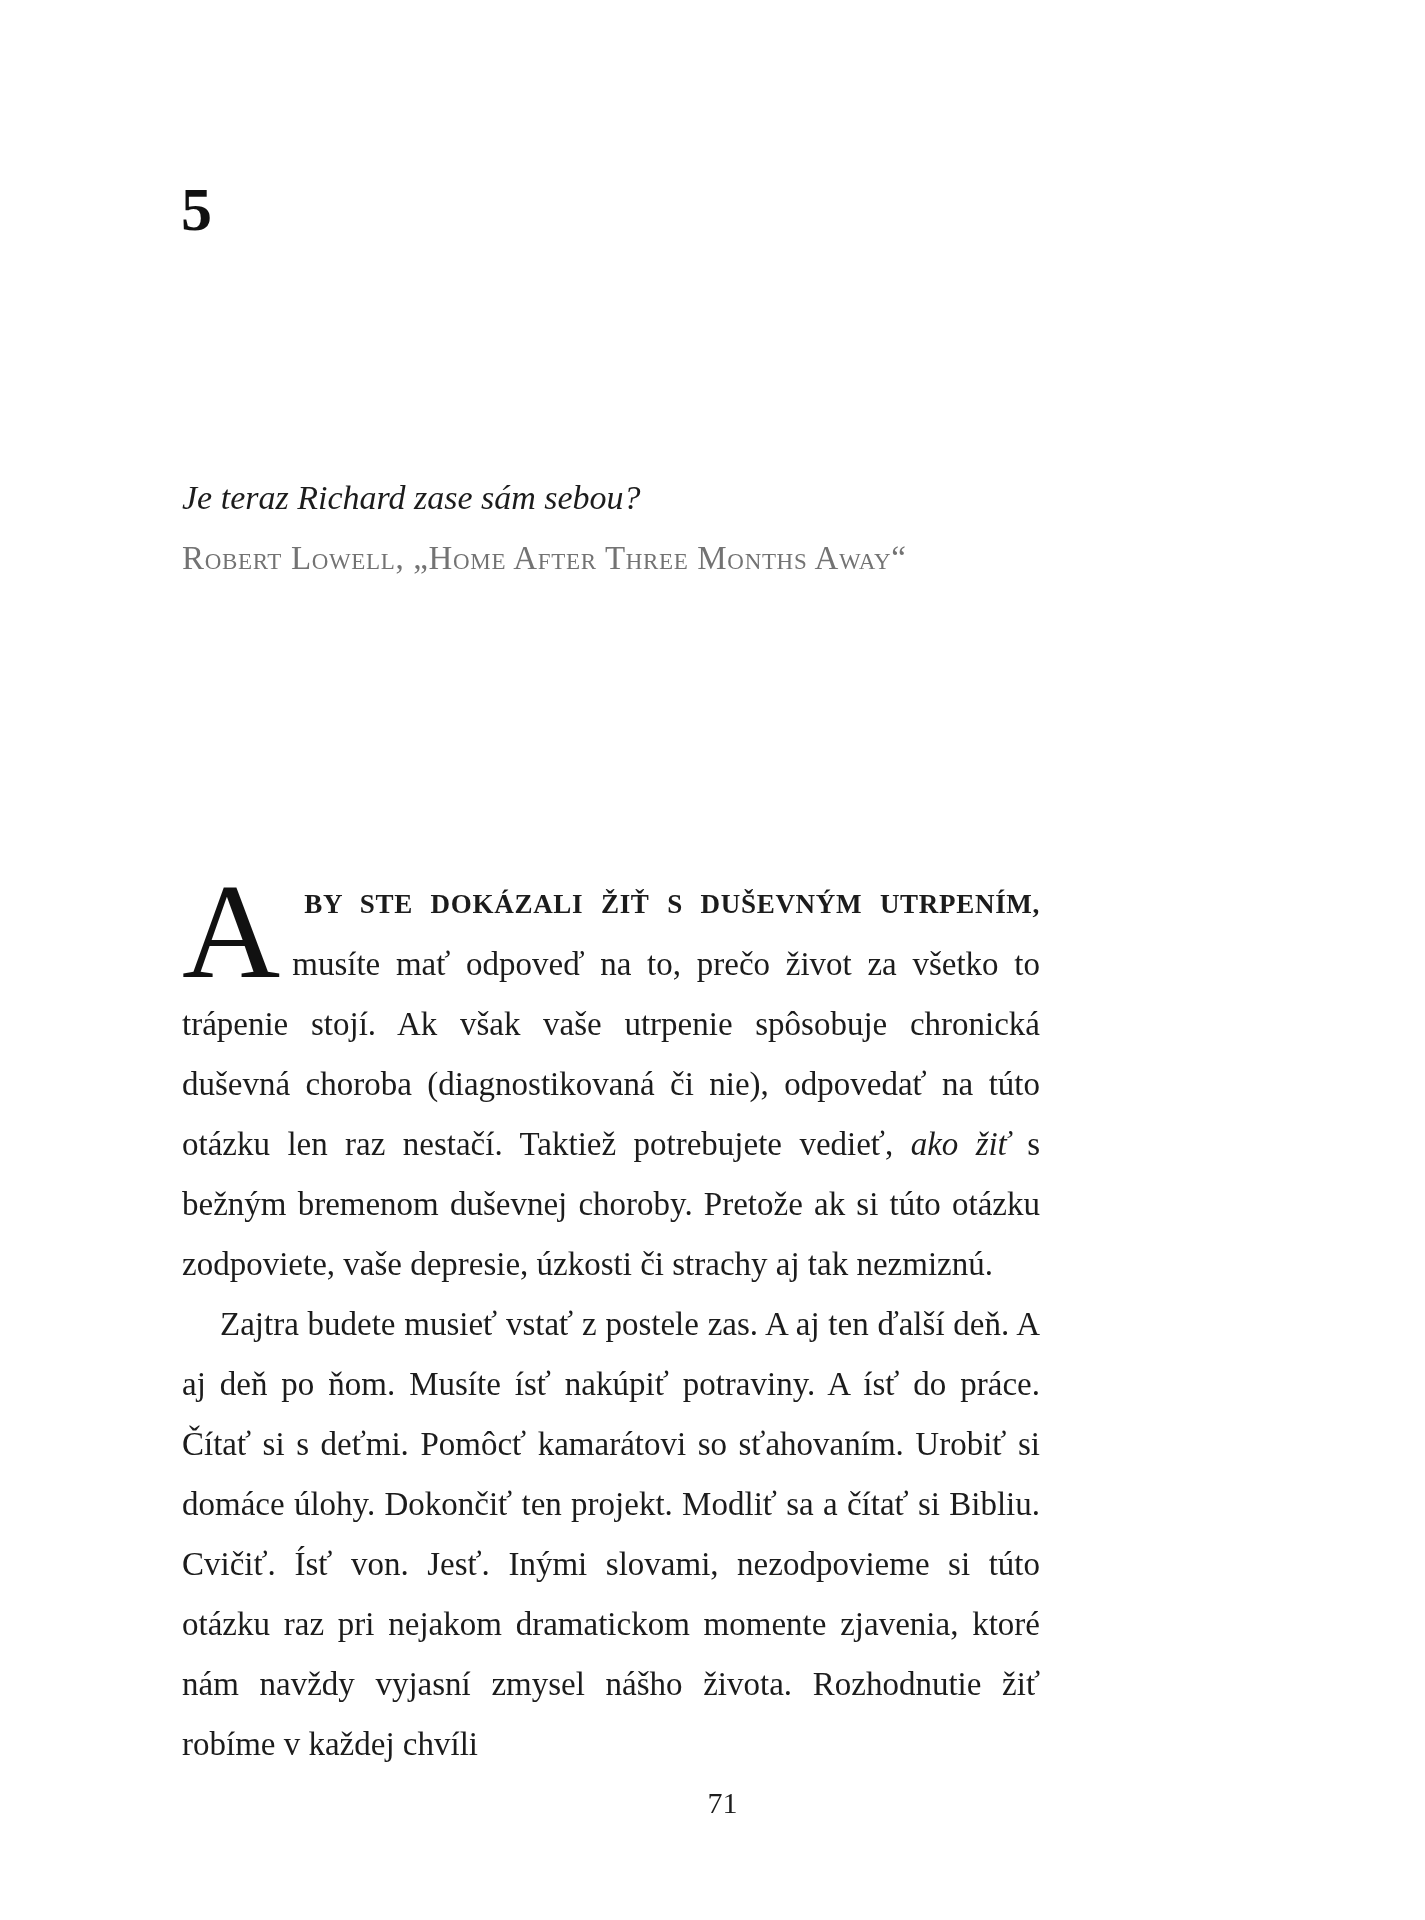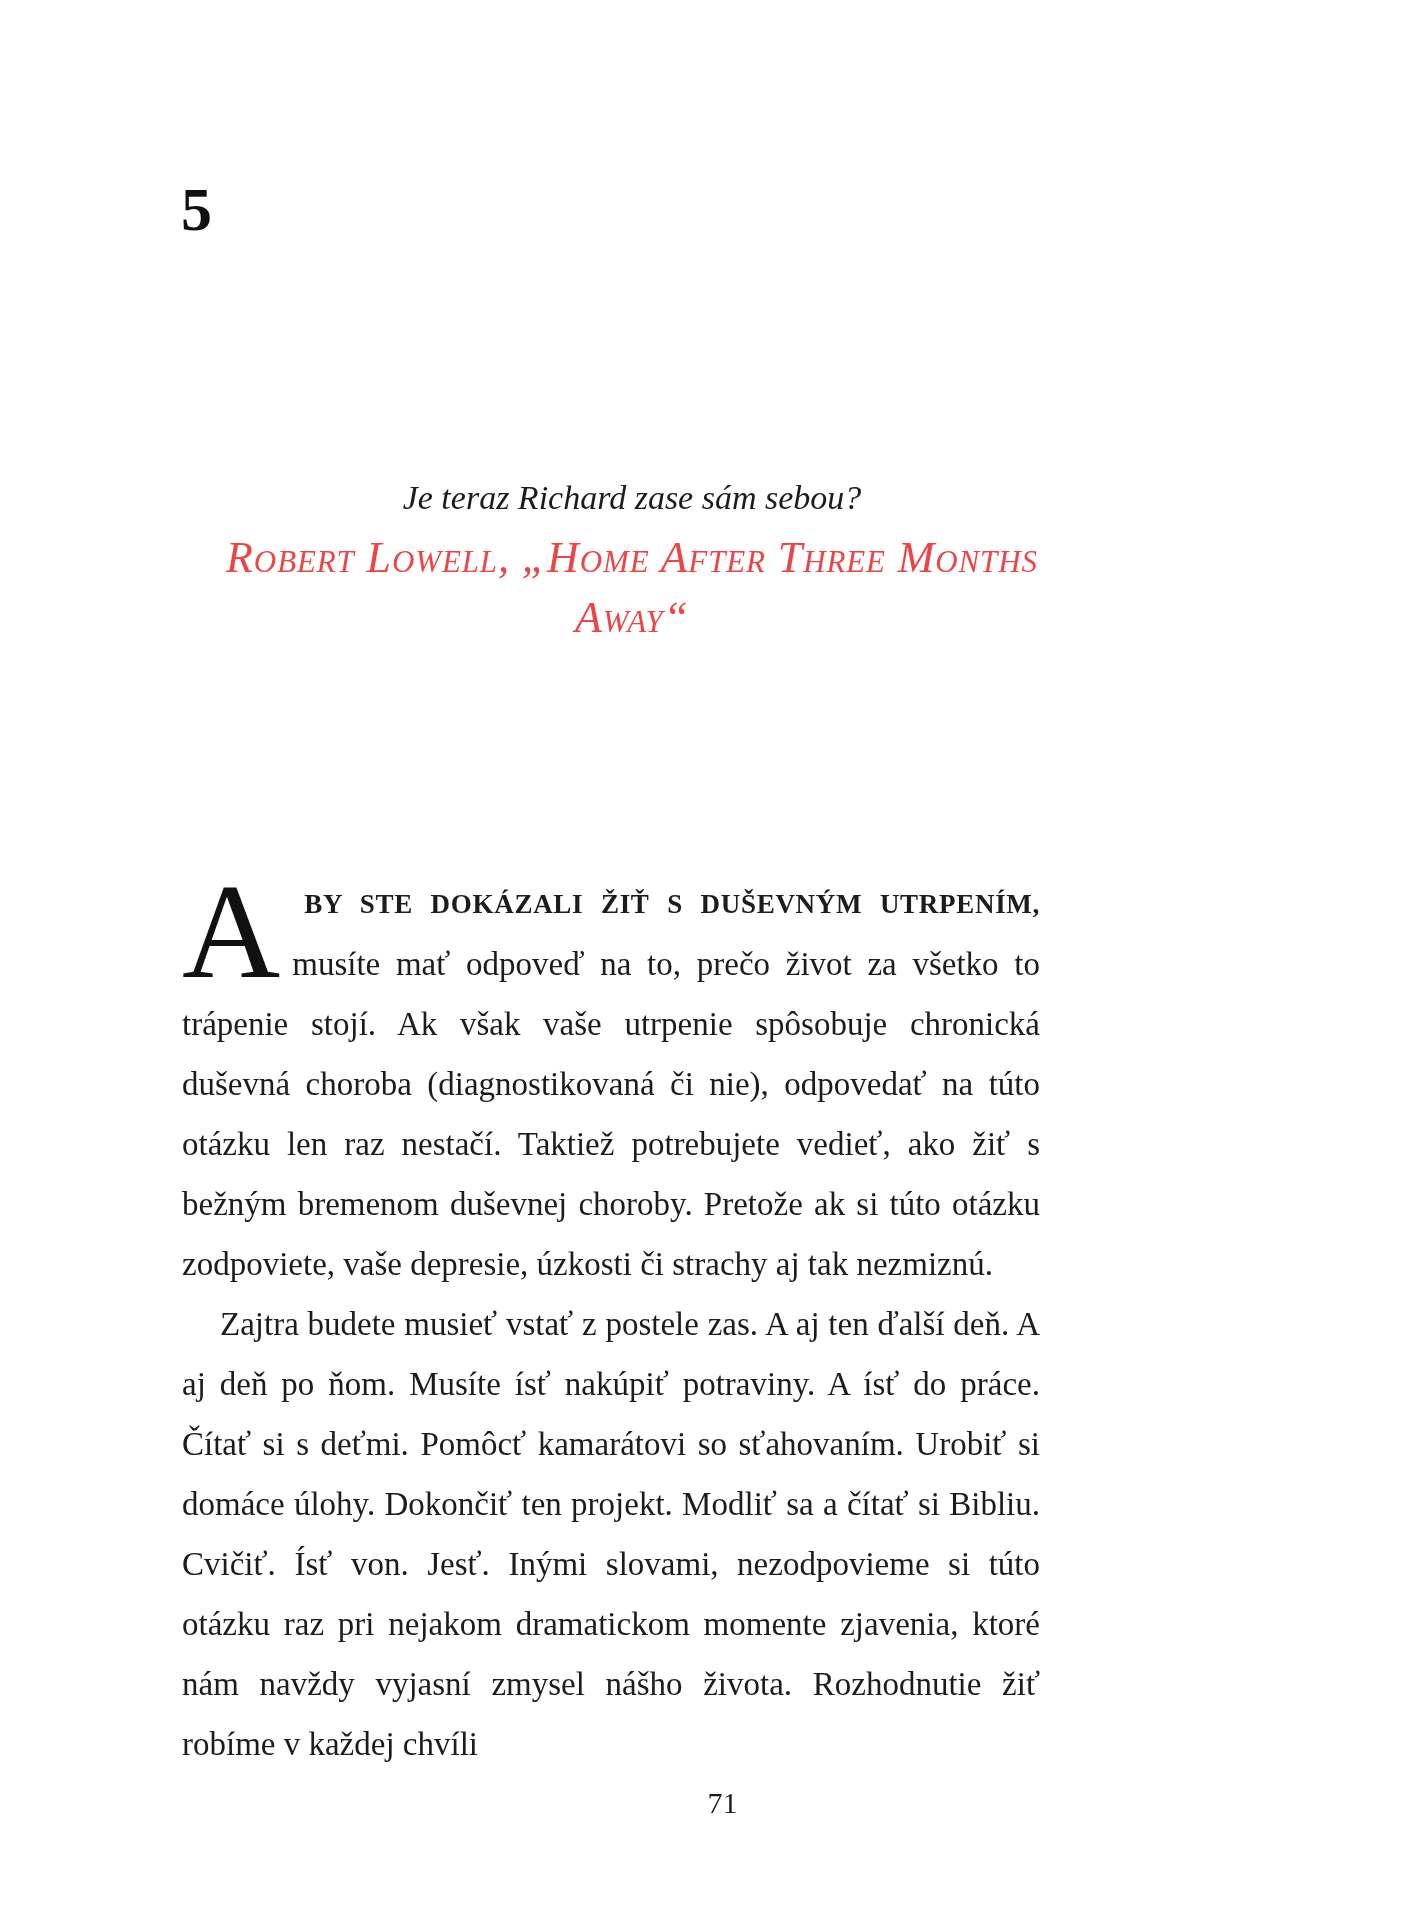--- a/index.html
+++ b/index.html
@@ -23,35 +23,33 @@
     font-size: 62px;
     font-weight: 700;
     line-height: 1;
     color: #111111;
   }
   .epigraph {
     position: absolute;
     left: 182px;
     top: 468px;
     width: 900px;
-    text-align: center;
   }
   .epigraph-quote {
     font-style: italic;
     font-size: 34px;
     line-height: 60px;
     color: #1c1c1c;
   }
   .epigraph-attribution {
     font-variant: small-caps;
-    font-size: 44px;
+    font-size: 33px;
     line-height: 60px;
     letter-spacing: 0.02em;
-    color: #ef4444;
-    font-style: italic;
+    color: #737373;
   }
   .body-text {
     position: absolute;
     left: 182px;
     top: 872px;
     width: 858px;
     font-size: 33px;
     line-height: 60px;
     text-align: justify;
     color: #1c1c1c;
@@ -70,20 +68,21 @@
     font-weight: 400;
     color: #111111;
   }
   .smallcaps-bold {
     font-weight: 700;
     font-size: 0.82em;
     letter-spacing: 0.025em;
     margin-left: 12px;
   }
   .italic {
+    font-style: italic;
   }
   .normal {
     font-style: normal;
     margin-top: 30px;
   }
   .page-number {
     position: absolute;
     left: 0;
     top: 1786px;
     width: 100%;

